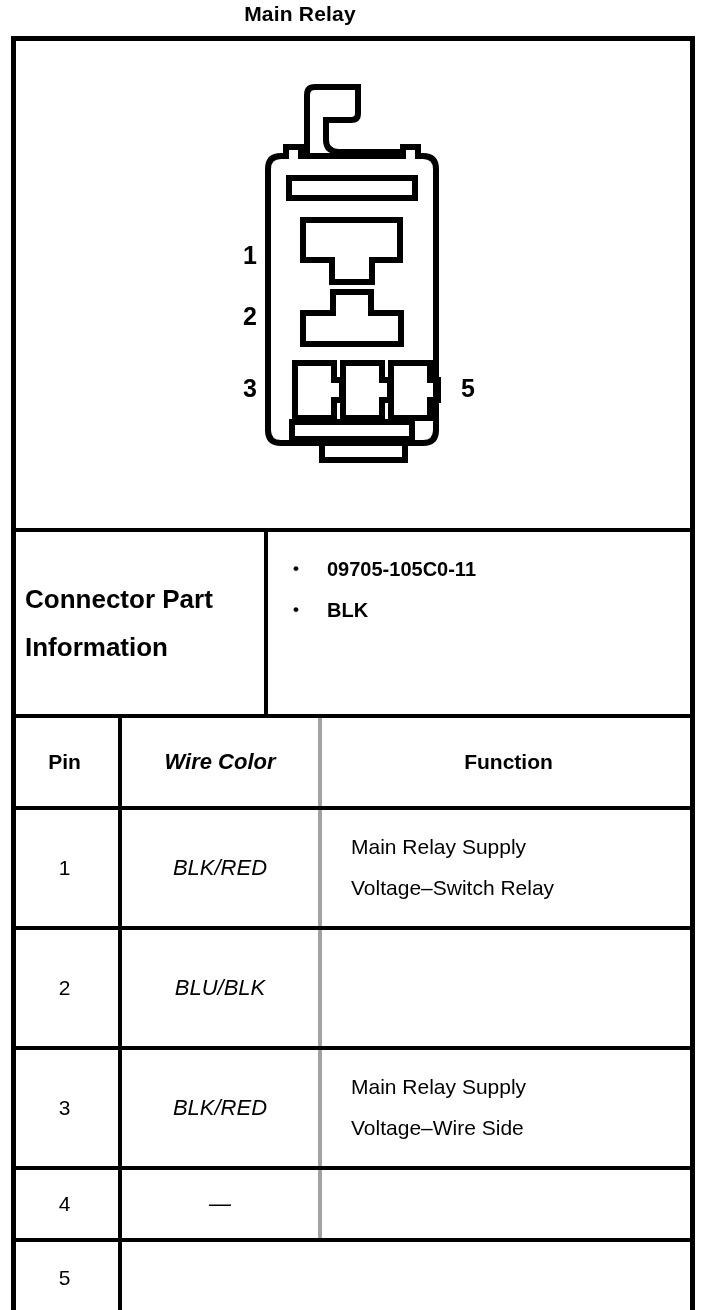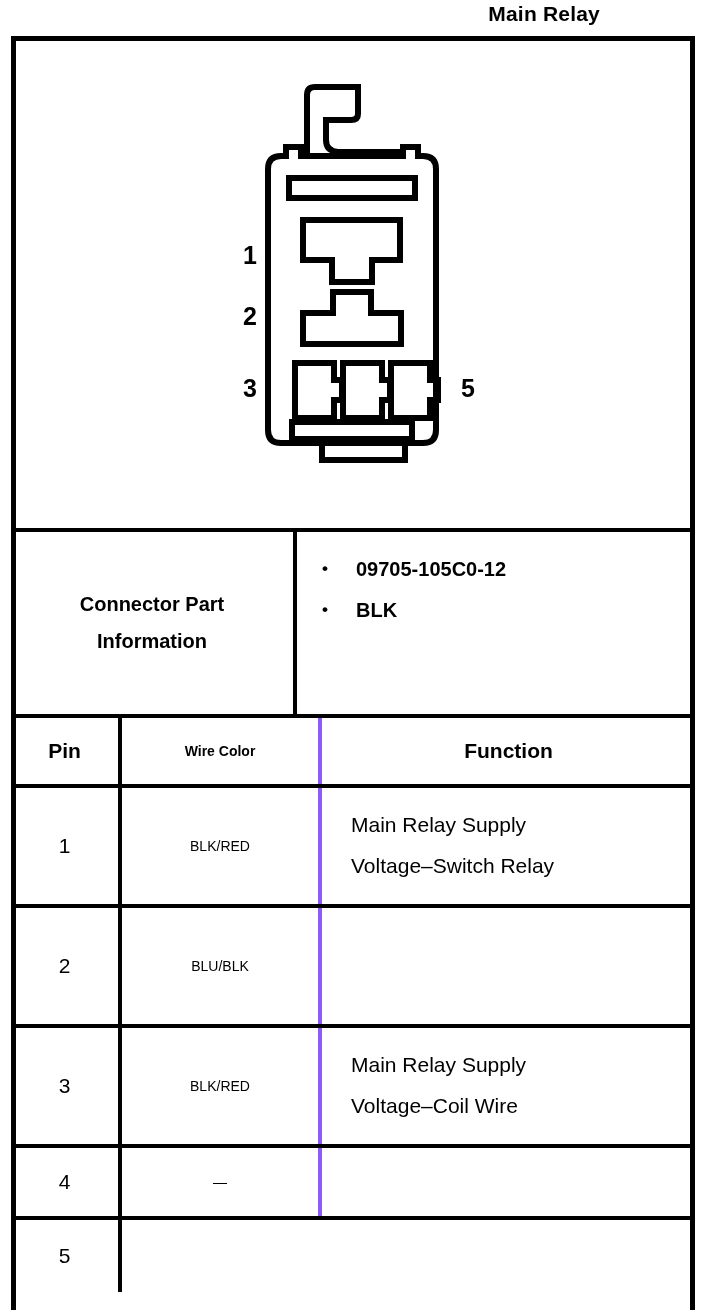--- a/index.html
+++ b/index.html
@@ -21,21 +21,21 @@
     width: 704px;
     height: 1310px;
   }
 
   
   .title {
     position: absolute;
     left: 0;
     top: 2px;
     width: 600px;
-    text-align: right;
+    text-align: center;
     font-size: 21px;
     font-weight: bold;
     letter-spacing: 0.2px;
   }
 
   
   .frame {
     position: absolute;
     left: 11px;
     top: 36px;
@@ -75,28 +75,27 @@
     left: 11px;
     top: 528px;
     width: 684px;
     height: 190px;
     display: flex;
     box-sizing: border-box;
     border-top: 4px solid #000;
     border-bottom: 4px solid #000;
   }
   .cpi-left {
-    width: 286px;
+    width: 257px;
     box-sizing: border-box;
     border-right: 4px solid #000;
     display: flex;
     align-items: center;
     justify-content: center;
-    text-align: center;
-    font-size: 20px;
+    font-size: 26px;
     font-weight: bold;
     line-height: 1.85;
     padding: 0 14px;
   }
   .cpi-right {
     flex: 1;
     box-sizing: border-box;
     padding: 26px 0 0 25px;
   }
   .bullet-row {
@@ -135,45 +134,46 @@
     border-right: 4px solid #000;
     display: flex;
     align-items: center;
     justify-content: center;
     font-size: 21px;
   }
   .c-wire {
     width: 200px;
     flex: 0 0 200px;
     box-sizing: border-box;
-    border-right: 4px solid #8b5cf6;
+    border-right: 4px solid #a3a3a3;
     display: flex;
     align-items: center;
     justify-content: center;
-    font-size: 14px;
+    font-size: 22px;
+    font-style: italic;
   }
   .c-func {
     flex: 1;
     box-sizing: border-box;
     display: flex;
     align-items: center;
     font-size: 21px;
     padding-left: 29px;
     line-height: 1.95;
   }
   .header-row .c-pin,
   .header-row .c-wire,
   .header-row .c-func {
     font-weight: bold;
   }
   .header-row .c-func {
     justify-content: center;
     padding-left: 0;
   }
-  .h2 { height: 70px; }
+  .h2 { height: 92px; }
   .r2 { height: 120px; }
   .r1 { height: 72px; }
 </style>
 </head>
 <body>
 
 <div id="page">
 
   <div class="title">Main Relay</div>
 
@@ -312,21 +312,21 @@
     <span class="pin-label" style="left:232px; top:268px;">2</span>
     <span class="pin-label" style="left:232px; top:340px;">3</span>
     <span class="pin-label" style="left:450px; top:340px;">5</span>
   </div>
 
   <div class="cpi">
     <div class="cpi-left">Connector Part Information</div>
     <div class="cpi-right">
       <div class="bullet-row">
         <span class="bullet-dot">•</span>
-        <span>09705-105C0-12</span>
+        <span>09705-105C0-11</span>
       </div>
       <div class="bullet-row">
         <span class="bullet-dot">•</span>
         <span>BLK</span>
       </div>
     </div>
   </div>
 
   <div class="pintable">
 
@@ -351,21 +351,21 @@
       <div class="c-pin">2</div>
       <div class="c-wire">BLU/BLK</div>
     </div>
 
     <div class="prow r2">
       <div class="c-pin">3</div>
       <div class="c-wire">BLK/RED</div>
       <div class="c-func">
         <span>
           <span>Main Relay Supply</span><br>
-          <span>Voltage–Coil Wire</span>
+          <span>Voltage–Wire Side</span>
         </span>
       </div>
     </div>
 
     <div class="prow r1">
       <div class="c-pin">4</div>
       <div class="c-wire">—</div>
     </div>
 
     <div class="prow r1">

